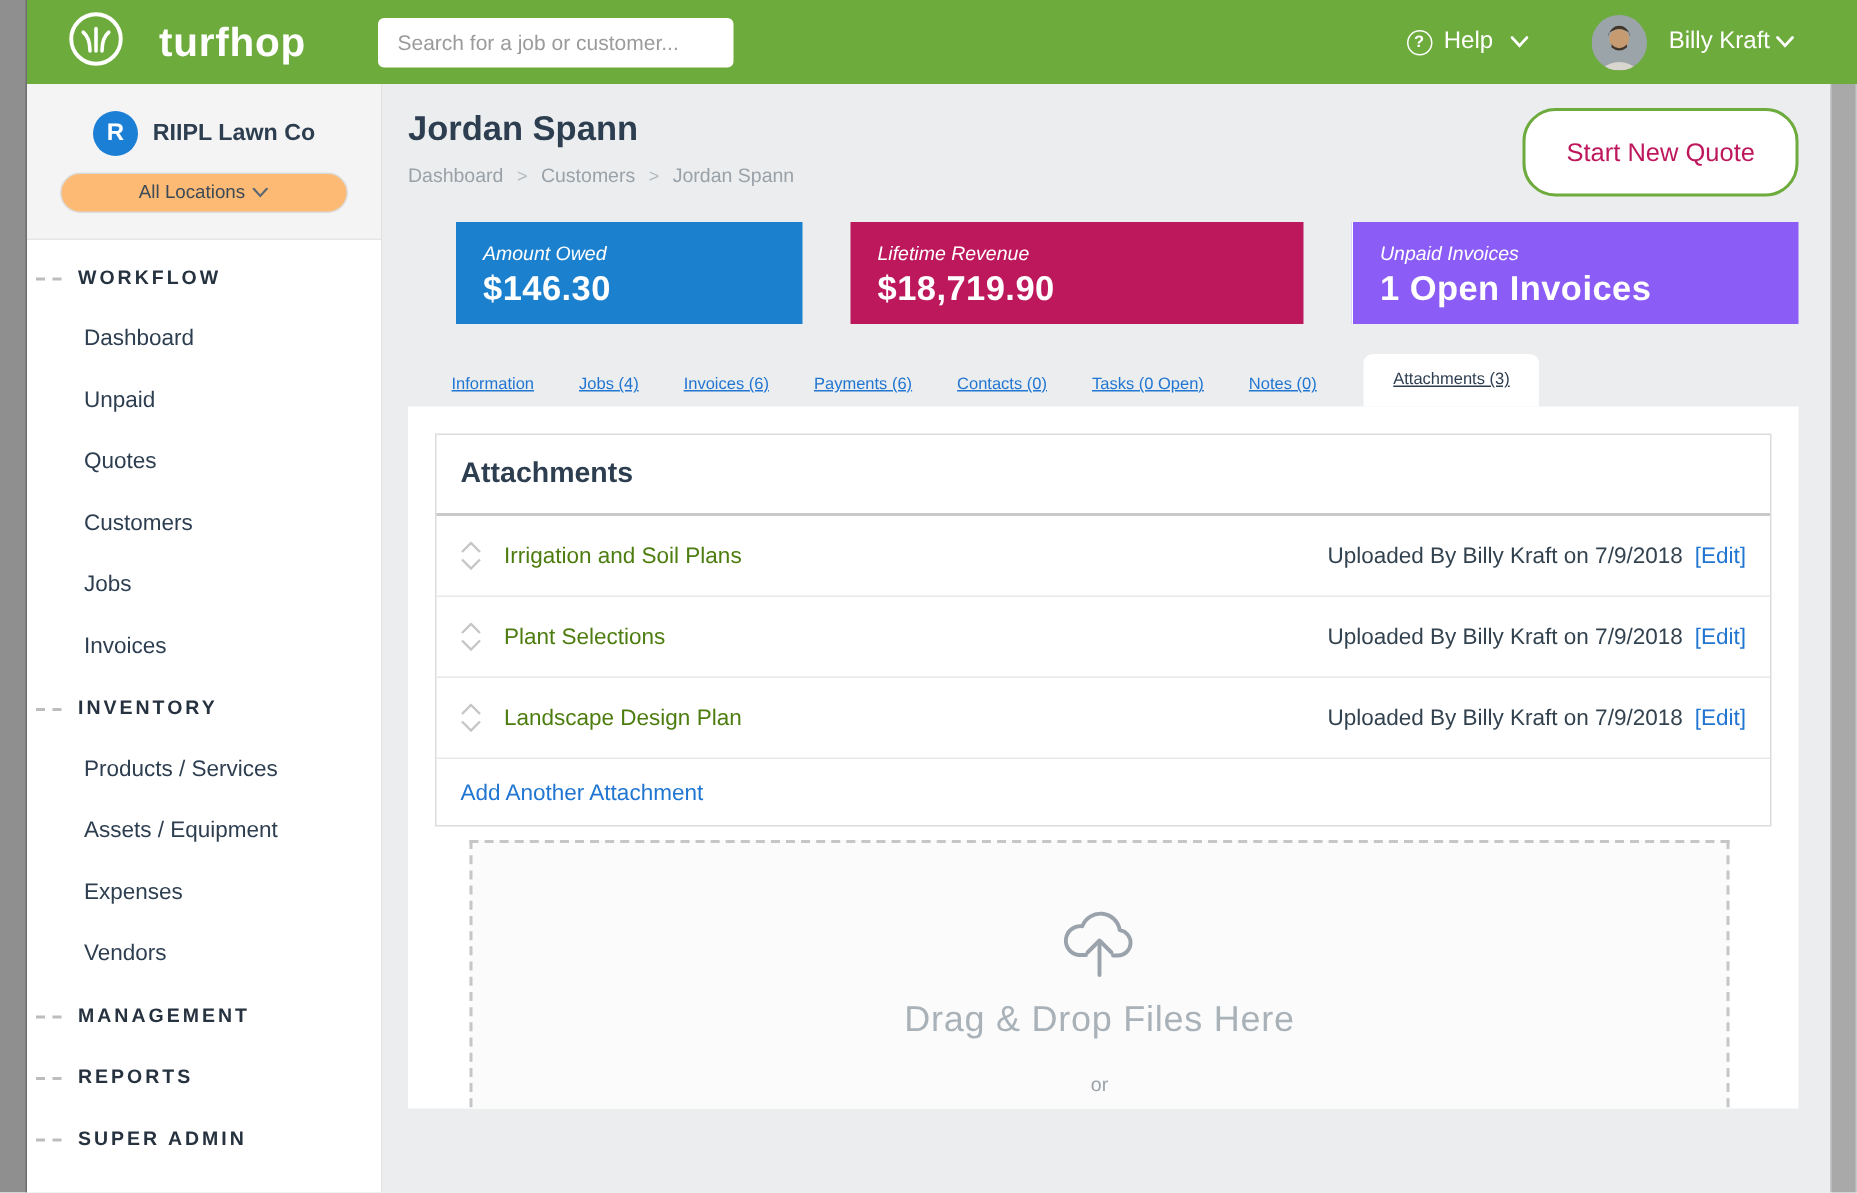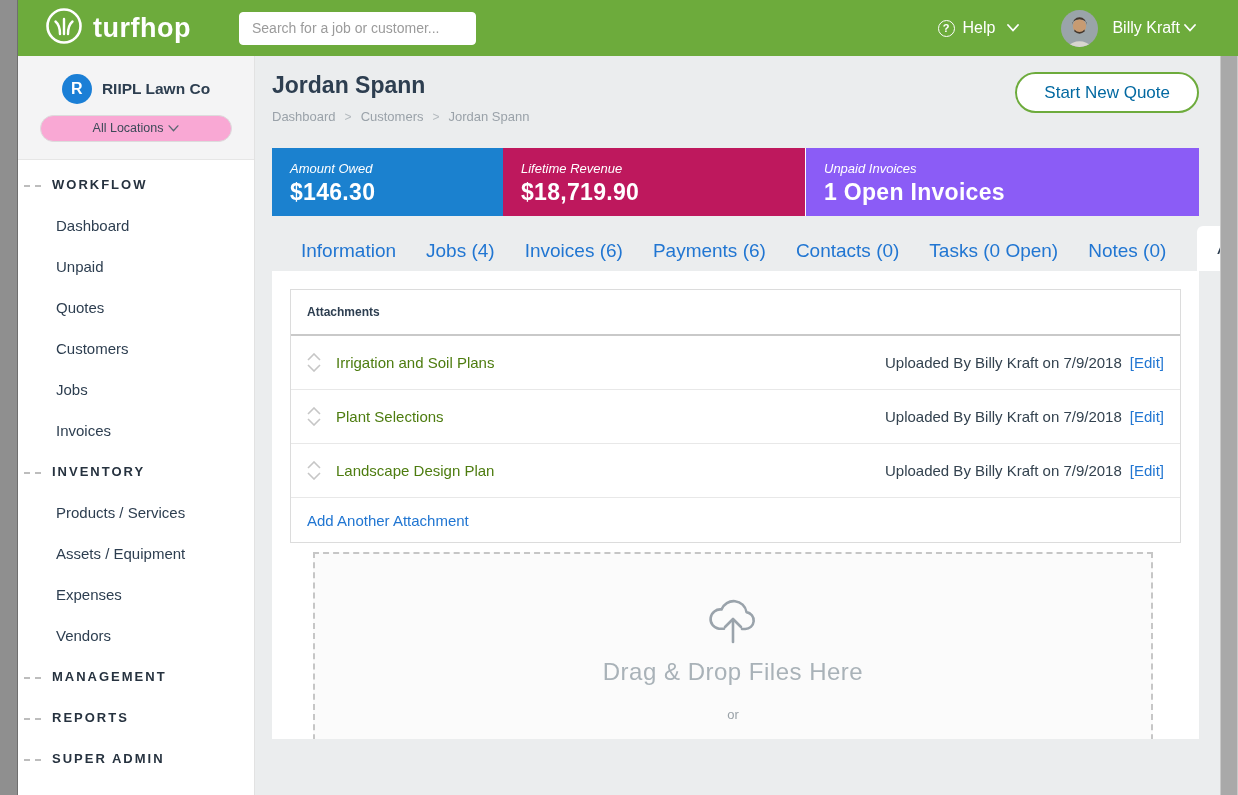--- a/index.html
+++ b/index.html
@@ -5,72 +5,72 @@
   * { box-sizing: border-box; margin: 0; padding: 0; }
   html,body { width:1238px; height:795px; }
   body { font-family:"Liberation Sans", sans-serif; overflow:hidden; background:#ebedee; }
   #app { position:relative; width:1238px; height:795px; overflow:hidden; }
 
   
   .left-strip { position:absolute; left:0; top:0; width:18px; height:795px; background:#8f8f8f; border-right:1px solid #6f6f6f; z-index:6; }
 
   
   .header { position:absolute; left:18px; top:0; width:1220px; height:56px; background:#6dab3c; display:flex; align-items:center; z-index:5; }
-  .brand { display:flex; align-items:center; gap:9px; margin-left:26px; color:#fff; }
+  .brand { display:flex; align-items:center; gap:22px; margin-left:26px; color:#fff; }
   .brand-name { font-size:27px; font-weight:bold; letter-spacing:.5px; }
   .search-input { margin-left:48px; width:237px; height:33px; border:1px solid #fff; border-radius:4px; padding:0 12px; font-size:14px; color:#444; font-family:"Liberation Sans",sans-serif; outline:none; }
   .search-input::placeholder { color:#9b9b9b; }
   .header-right { margin-left:auto; display:flex; align-items:center; margin-right:42px; color:#fff; }
   .help-group { display:flex; align-items:center; gap:8px; font-size:16px; cursor:pointer; }
   .qmark { width:17px; height:17px; border:1.5px solid #fff; border-radius:50%; display:flex; align-items:center; justify-content:center; font-size:11px; font-weight:bold; }
   .chev { width:12px; height:8px; margin-left:4px; }
   .avatar { width:37px; height:37px; border-radius:50%; overflow:hidden; margin-left:42px; flex:0 0 auto; cursor:pointer; }
   .user-name { font-size:16px; margin-left:14px; cursor:pointer; }
 
   
   .sidebar { position:absolute; left:18px; top:56px; width:237px; height:739px; background:#fff; border-right:1px solid #e2e2e2; z-index:4; }
   .sidebar-top { height:104px; background:#f4f4f5; border-bottom:1px solid #e6e6e6; display:flex; flex-direction:column; align-items:center; justify-content:center; gap:11px; }
   .company-row { display:flex; align-items:center; gap:10px; }
   .r-badge { width:30px; height:30px; border-radius:50%; background:#1b7fd6; color:#fff; font-weight:bold; font-size:16px; display:flex; align-items:center; justify-content:center; }
   .company-name { color:#2d3e50; font-weight:bold; font-size:15.5px; }
-  .loc-pill { width:192px; height:27px; background:#f9a8d4; border:1px solid #dcdcdc; border-radius:14px; display:flex; align-items:center; justify-content:center; gap:5px; font-size:12.5px; color:#3c4a58; cursor:pointer; }
+  .loc-pill { width:192px; height:27px; background:#fdba74; border:1px solid #dcdcdc; border-radius:14px; display:flex; align-items:center; justify-content:center; gap:5px; font-size:12.5px; color:#3c4a58; cursor:pointer; }
   .nav { padding-top:4px;margin-left:12px; }
   .nav-header { position:relative; height:41px; display:flex; align-items:center; padding-left:22px; color:#26323f; font-size:13px; font-weight:bold; letter-spacing:2px; cursor:pointer; }
   .nav-header .dash { position:absolute; left:-6px; top:50%; width:17px; border-top:2px dashed #bdbdbd; }
   .nav-item { height:41px; display:flex; align-items:center; padding-left:26px; font-size:15px; color:#2d3e50; cursor:pointer; }
 
   
   .main { position:absolute; left:255px; top:56px; width:965px; height:739px; background:#ebedee; }
   .content { position:relative; height:100%; padding:0 21px 0 17px; }
   .page-head { position:relative; padding-top:16px; height:86px; }
   .page-title { font-size:23px; font-weight:bold; color:#2d3e50; }
   .breadcrumb { margin-top:10px; font-size:13px; color:#9aa2a9; display:flex; align-items:center; }
   .crumb { cursor:pointer; }
   .crumb.current { cursor:default; }
   .crumb:not(:last-child)::after { content:">"; margin:0 9px; color:#b3b9be; font-size:12px; }
-  .start-quote { position:absolute; right:0; top:16px; height:41px; padding:0 27px; border:2px solid #6dab3c; border-radius:22px; background:#fff; color:#0369a1; font-size:17px; font-family:"Liberation Sans",sans-serif; cursor:pointer; }
+  .start-quote { position:absolute; right:0; top:16px; height:59px; padding:0 27px; border:2px solid #6dab3c; border-radius:22px; background:#fff; color:#be185d; font-size:17px; font-family:"Liberation Sans",sans-serif; cursor:pointer; }
 
   
   .stats { display:flex; height:68px; margin-top:6px; }
-  .stat { color:#fff; padding:13px 0 0 18px; }
+  .stat { color:#fff; padding:13px 0 0 18px;margin-left:32px; }
   .stat .stat-label { font-size:13px; font-style:italic; }
   .stat .stat-value { font-size:23px; font-weight:bold; margin-top:3px; letter-spacing:.3px; }
   .stat-blue { flex:0 0 231px; background:#1b81cf; }
   .stat-slate-mid { flex:0 0 302px; background:#be185d; }
   .stat-slate-end { flex:1; background:#8b5cf6; border-left:1px solid #fff; }
 
   
   .tabs { display:flex; align-items:flex-end; height:39px; margin-top:16px; padding-left:14px; }
-  .tab { padding:9px 15px; font-size:19px; color:#2176d2; cursor:pointer; white-space:nowrap; }
+  .tab { padding:9px 15px; font-size:11px; color:#2176d2; cursor:pointer; white-space:nowrap;text-decoration:underline; }
   .tab.active { background:#fff; color:#2d3e50; border-radius:6px 6px 0 0; padding:11px 20px 12px; cursor:default;margin-left:16px; }
 
   
   .panel { background:#fff; height:468px; padding:18px 18px 0 18px; overflow:hidden; }
   .card { border:1px solid #dcdcdc; }
-  .card-header { padding:15px 16px; font-size:12px; font-weight:bold; color:#2d3e50; border-bottom:2px solid #c9c9c9; }
+  .card-header { padding:15px 16px; font-size:19px; font-weight:bold; color:#2d3e50; border-bottom:2px solid #c9c9c9; }
   .att-row { display:flex; align-items:center; height:54px; padding:0 16px; border-bottom:1px solid #e8e8e8; }
   .reorder { display:flex; flex-direction:column; gap:3px; margin-right:15px; }
   .reorder svg { display:block; cursor:pointer; }
   .row-link { font-size:15px; color:#4d7c0f; cursor:pointer; }
   .row-right { margin-left:auto; display:flex; align-items:center; gap:8px; font-size:15px; color:#33424f; }
   .edit-link { color:#2176d2; cursor:pointer; }
   .add-row { height:44px; display:flex; align-items:center; padding:0 16px; font-size:15px; color:#2176d2; cursor:pointer; }
 
   
   .dropzone { margin:9px 28px 0 23px; height:320px; border:2px dashed #c6c6c6; background:#fbfbfb; display:flex; flex-direction:column; align-items:center; padding-top:44px; }

